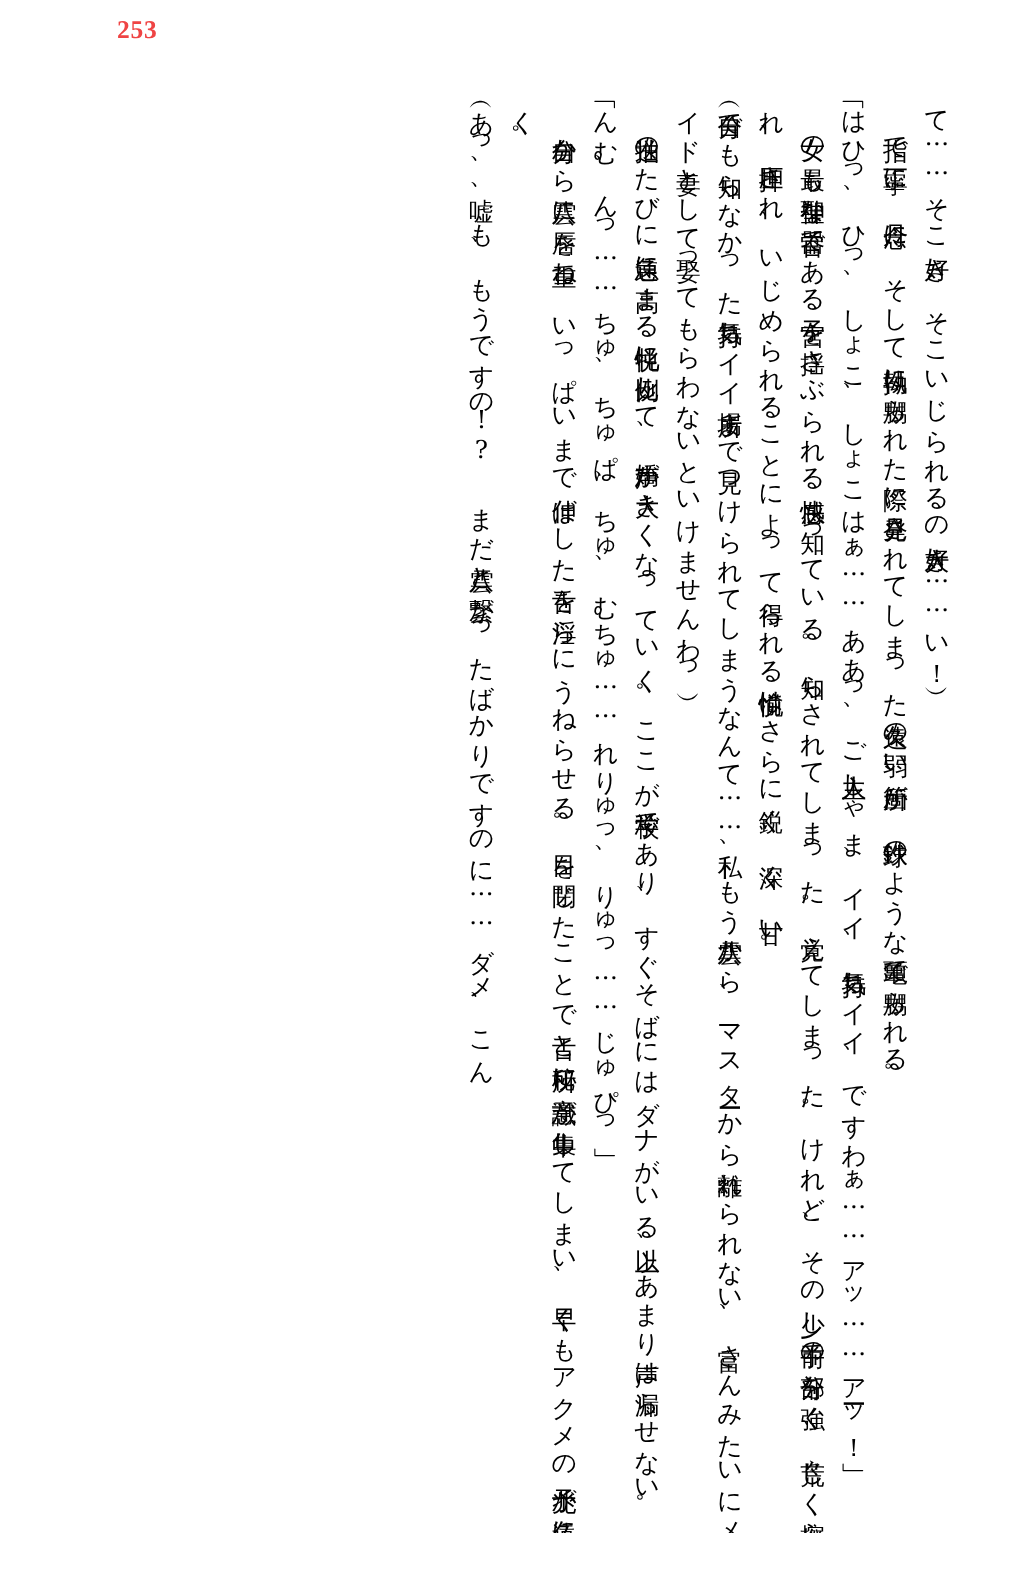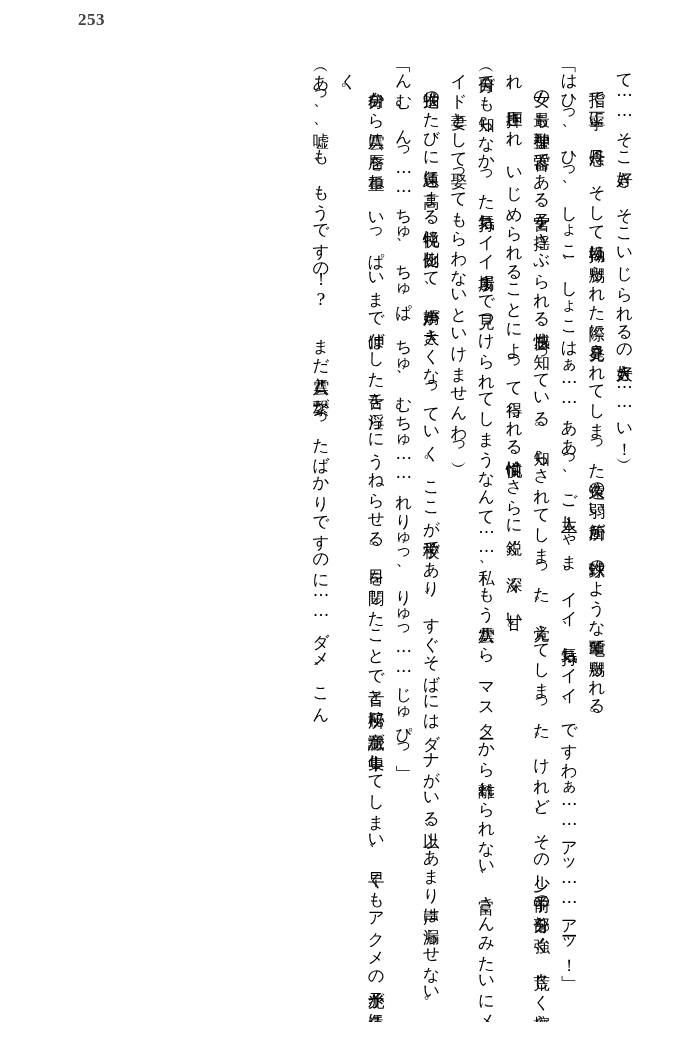--- a/index.html
+++ b/index.html
@@ -22,21 +22,21 @@
     box-sizing: border-box;
   }
   .page-number {
     position: absolute;
     top: 10px;
     left: 78px;
     font-size: 17px;
     font-weight: bold;
     letter-spacing: 0.5px;
     font-family: "Liberation Serif", "DejaVu Serif", serif;
-    color: #404040;
+    color: #ef4444;
   }
   .text-body {
     position: absolute;
     top: 62px;
     left: 58px;
     width: 580px;
     height: 960px;
     writing-mode: vertical-rl;
     text-orientation: upright;
     direction: ltr;

